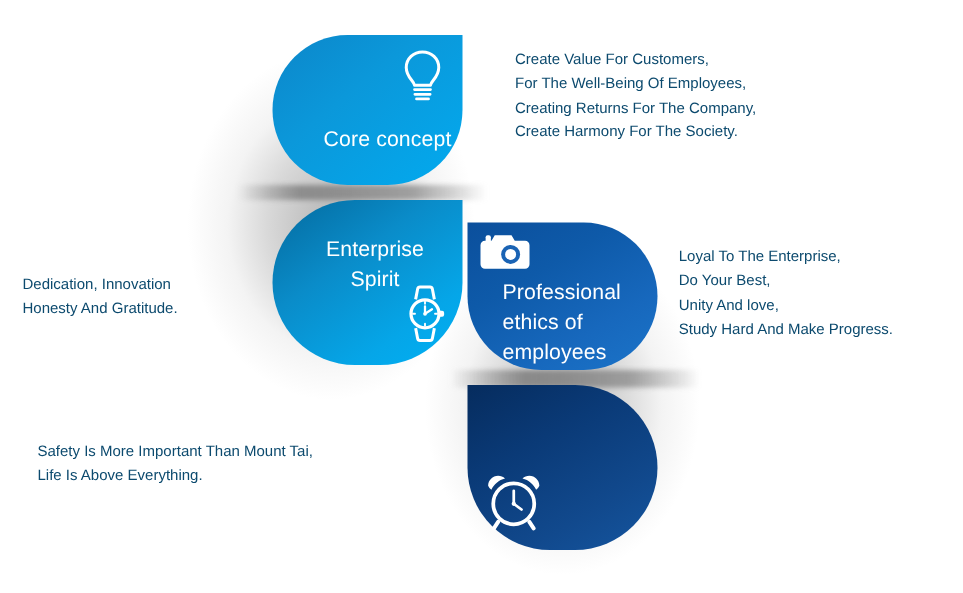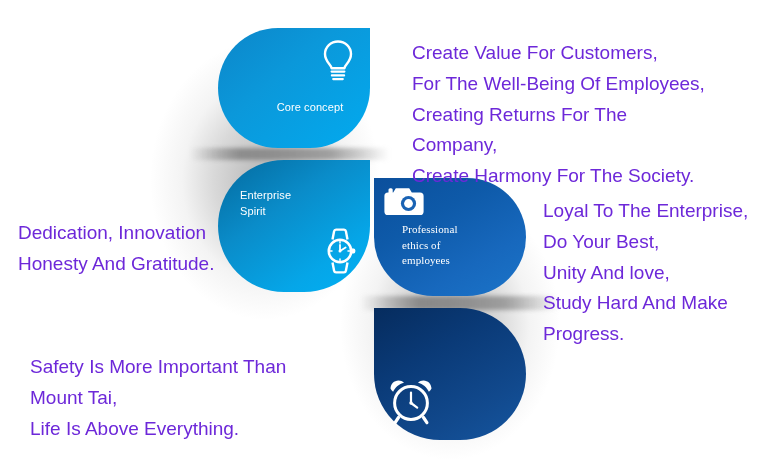--- a/index.html
+++ b/index.html
@@ -89,50 +89,50 @@
     width: 152px;
     height: 132px;
     background: linear-gradient(145deg, #046a9e 0%, #0a8cc9 38%, #05a6e8 75%, #00b0f4 100%);
   }
   #petal-ethics {
     left: 374px;
     top: 178px;
     width: 152px;
     height: 118px;
     background: linear-gradient(150deg, #0b4f9c 0%, #0e5aa9 35%, #1768bd 70%, #1b74c9 100%);
-    font-family: Liberation Serif, serif;
   }
   #petal-safety {
     left: 374px;
     top: 308px;
     width: 152px;
     height: 132px;
     background: linear-gradient(150deg, #062c5e 0%, #0a3a77 35%, #11498d 72%, #1556a0 100%);
   }
 
   
   .petal-label {
     position: absolute;
     color: #ffffff;
-    font-size: 11px;
+    font-size: 17px;
     line-height: 1.42;
     font-weight: 400;
     letter-spacing: 0.1px;
     white-space: pre-line;
   }
   #label-core {
     left: 32px;
     top: 72px;
     width: 120px;
     text-align: center;
   }
   #label-spirit {
     left: 22px;
     top: 28px;
     width: 120px;
+    text-align: center;
   }
   #label-ethics {
     left: 28px;
     top: 44px;
     width: 118px;
     text-align: left;
   }
   #label-safety {
     left: 28px;
     top: 18px;
@@ -146,22 +146,22 @@
     line-height: 0;
   }
   #icon-bulb  { left: 100px; top: 10px; }
   #icon-watch { left: 100px; top: 66px; }
   #icon-camera{ left: 8px;  top: 2px; }
   #icon-clock { left: 12px; top: 68px; }
 
   
   .desc {
     position: absolute;
-    color: #6d28d9;
-    font-size: 19px;
+    color: #0c4a6e;
+    font-size: 12px;
     line-height: 1.62;
     white-space: pre-line;
   }
   #desc-core   { left: 412px; top: 38px;  width: 300px; }
   #desc-spirit { left: 18px;  top: 182px; width: 215px; margin-top: 36px; }
   #desc-ethics { left: 543px; top: 196px; width: 220px; }
   #desc-safety { left: 30px;  top: 352px; width: 300px; }
 </style>
 </head>
 <body>

